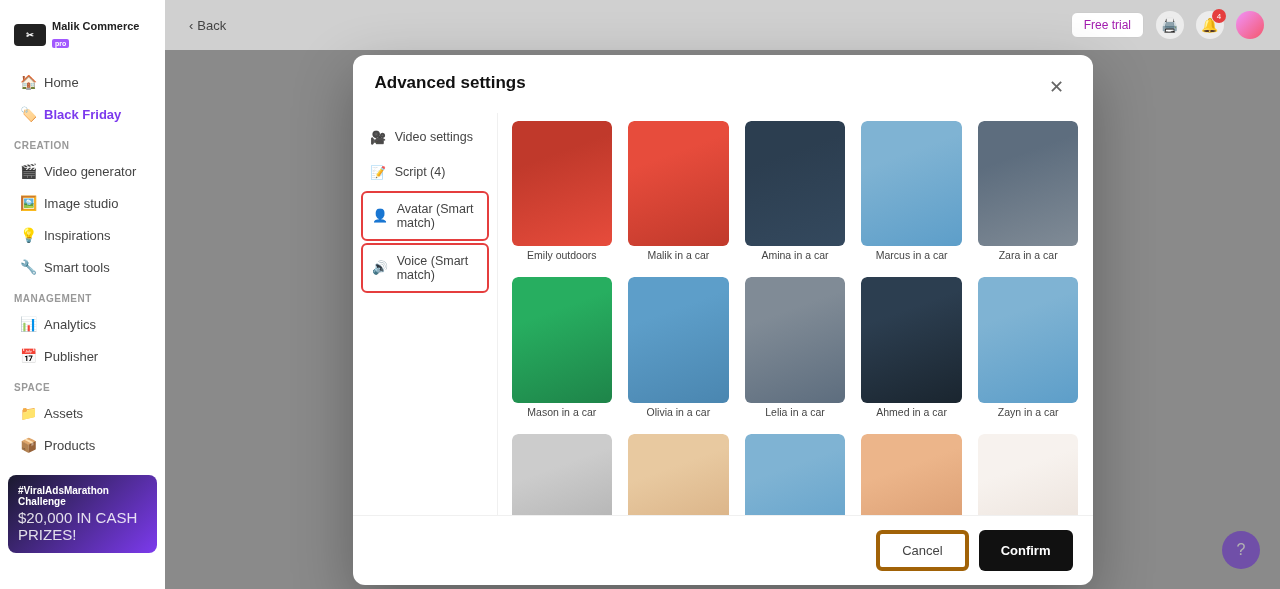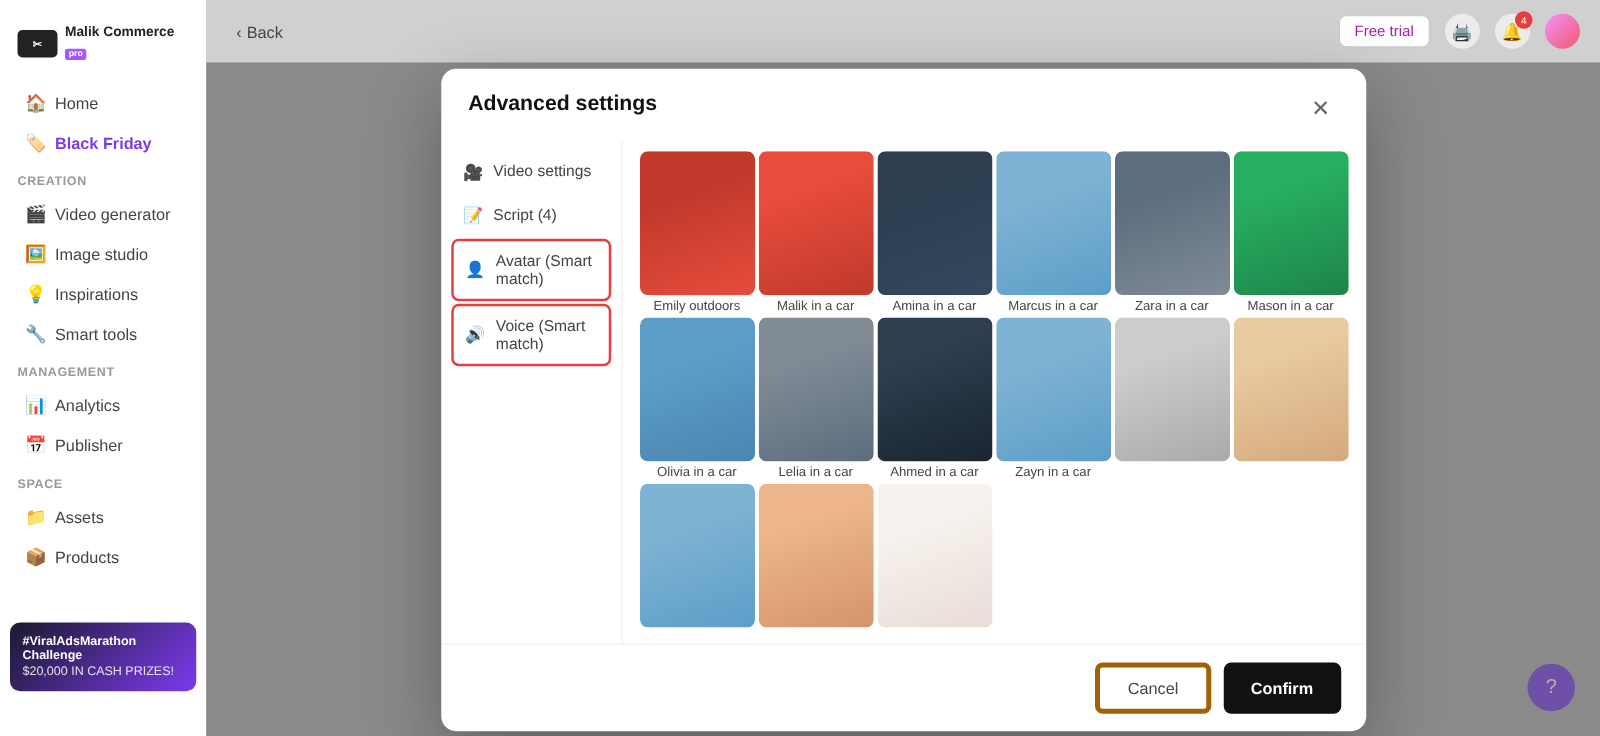--- a/index.html
+++ b/index.html
@@ -202,22 +202,22 @@
     }
     .modal-nav-icon { font-size: 13px; }
 
     .modal-content {
       flex: 1;
       overflow-y: auto;
       padding: 8px 14px;
     }
     .avatar-grid {
       display: grid;
-      grid-template-columns: repeat(6, 1fr);
-      gap: 3px;
+      grid-template-columns: repeat(5, 1fr);
+      gap: 16px;
     }
     .avatar-card {
       display: flex;
       flex-direction: column;
       cursor: pointer;
       border-radius: 6px;
       overflow: hidden;
     }
     .avatar-img {
       width: 100%;
@@ -352,21 +352,21 @@
     <span class="sidebar-icon">📁</span>
     <span>Assets</span>
   </div>
   <div class="sidebar-item">
     <span class="sidebar-icon">📦</span>
     <span>Products</span>
   </div>
 
   <div class="sidebar-promo">
     <div class="promo-title">#ViralAdsMarathon Challenge</div>
-    <div style="font-size:10px;opacity:0.85;">$20,000 IN CASH PRIZES!</div>
+    <div style="font-size:15px;opacity:0.85;">$20,000 IN CASH PRIZES!</div>
   </div>
 </div>
 
 <div class="topbar">
   <div class="back-btn">
     <span>‹</span>
     <span>Back</span>
   </div>
   <div class="topbar-right">
     <button class="free-trial-btn">Free trial</button>

